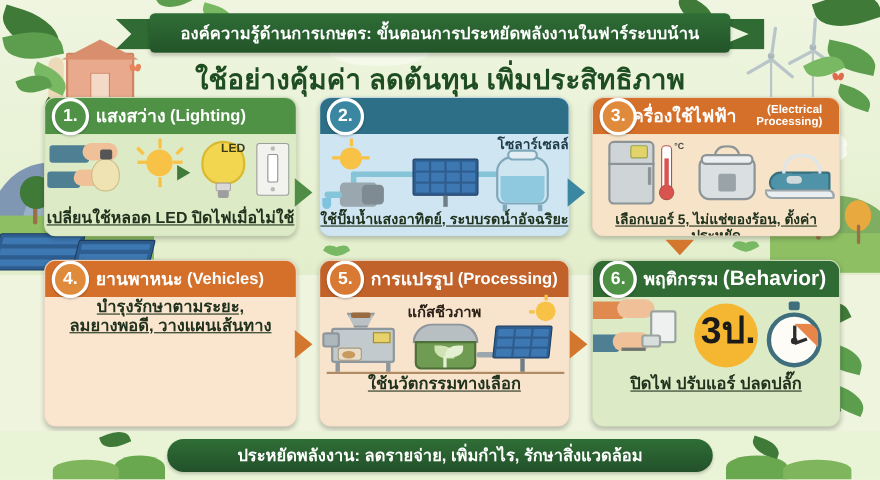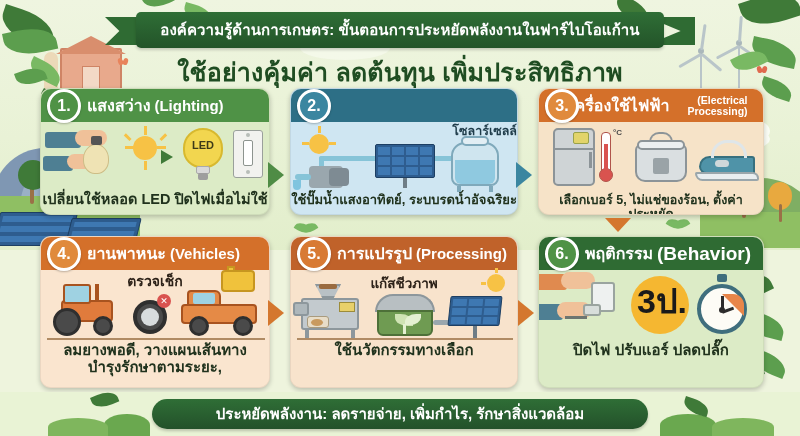--- a/index.html
+++ b/index.html
@@ -67,21 +67,21 @@
     display:flex; align-items:center; justify-content:center;
     color:#fff; font-weight:bold; font-size:16px; z-index:3;
     box-shadow:0 1px 2px rgba(0,0,0,.25); }
   .head-two { margin-left:46px; display:flex; align-items:center; gap:4px; }
   .head-two .th { color:#fff; font-weight:bold; font-size:16px; }
   .head-two .en { color:#fff; font-weight:bold; font-size:10.5px; line-height:1.02;
     text-align:right; }
 
   .card-body { position:relative; }
   .art { position:relative; width:100%; }
-  .caption { text-align:center; font-weight:bold; color:#20321d; line-height:1.12; }
+  .caption { text-align:center; font-weight:bold; color:#20321d; line-height:1.12;text-decoration:underline; }
 
   
   .arrow-r { position:absolute; width:0; height:0; border-top:13px solid transparent;
     border-bottom:13px solid transparent; z-index:5; }
   .arrow-d { position:absolute; width:0; height:0; border-left:13px solid transparent;
     border-right:13px solid transparent; z-index:5; }
 
   
   .sun { position:absolute; border-radius:50%; background:#f7c245; }
   .ray { position:absolute; background:#f7c245; transform-origin:50% 100%; }
@@ -228,21 +228,21 @@
     <div class="butterfly" style="left:742px;top:400px;">
       <span style="left:0;transform:rotate(-20deg);background:#e0796a;"></span>
         <span style="left:5px;transform:rotate(20deg);background:#e0796a;"></span>
     </div>
   </div>
 
   <div class="ribbon-wrap">
     <div class="ribbon-tail left"></div>
     <div class="ribbon-tail right"></div>
     <div class="ribbon">
-      <span class="ribbon-text">องค์ความรู้ด้านการเกษตร: ขั้นตอนการประหยัดพลังงานในฟาร์ไบโอแก้าน</span>
+      <span class="ribbon-text">องค์ความรู้ด้านการเกษตร: ขั้นตอนการประหยัดพลังงานในฟาร์ระบบน้าน</span>
     </div>
   </div>
   <div class="subtitle">ใช้อย่างคุ้มค่า ลดต้นทุน เพิ่มประสิทธิภาพ</div>
 
   <div class="arrow-r" style="left:268px;top:162px;border-left:16px solid #4f8c45;"></div>
   <div class="arrow-r" style="left:516px;top:162px;border-left:16px solid #3b86a0;"></div>
   <div class="arrow-d" style="left:605px;top:218px;border-top:14px solid #d4772e;"></div>
   <div class="arrow-r" style="left:268px;top:300px;border-left:16px solid #d4772e;"></div>
   <div class="arrow-r" style="left:518px;top:300px;border-left:16px solid #d4772e;"></div>
 
@@ -268,21 +268,21 @@
         <div class="ray" style="left:103px;top:4px;width:3px;height:9px;"></div>
         <div class="ray" style="left:103px;top:39px;width:3px;height:9px;"></div>
         <div class="ray" style="left:84px;top:24px;width:9px;height:3px;"></div>
         <div class="ray" style="left:116px;top:24px;width:9px;height:3px;"></div>
         <div class="ray" style="left:88px;top:10px;width:3px;height:8px;transform:rotate(-45deg);"></div>
         <div class="ray" style="left:118px;top:10px;width:3px;height:8px;transform:rotate(45deg);"></div>
 
         <div class="arrow-blk" style="left:120px;top:28px;"></div>
 
         <div class="bulb-glass" style="left:142px;top:6px;width:40px;height:40px;background:#f2d64f;border:2px solid #d8b92f;"></div>
-        <div style="position:absolute;left:142px;top:17px;width:40px;text-align:center;font-size:11px;font-weight:bold;color:#3d3a18;">LED</div>
+        <div style="position:absolute;left:142px;top:7px;width:40px;text-align:right;font-size:11px;font-weight:bold;color:#3d3a18;">LED</div>
         <div class="bulb-base" style="left:155px;top:44px;width:14px;height:8px;background:#d9d9d9;border:1px solid #aaa;"></div>
         <div class="bulb-base" style="left:157px;top:51px;width:10px;height:7px;background:#9e9e9e;"></div>
 
         <div class="switch-plate" style="left:192px;top:8px;width:30px;height:48px;"></div>
         <div style="position:absolute;left:202px;top:18px;width:10px;height:26px;background:#fff;border:1.5px solid #8d948f;border-radius:2px;"></div>
         <div style="position:absolute;left:205px;top:11px;width:4px;height:4px;border-radius:50%;background:#b8bdb8;"></div>
         <div style="position:absolute;left:205px;top:48px;width:4px;height:4px;border-radius:50%;background:#b8bdb8;"></div>
       </div>
       <div class="caption" style="font-size:14.5px;padding-top:3px;">
         <div>เปลี่ยนใช้หลอด LED ปิดไฟเมื่อไม่ใช้</div>
@@ -378,47 +378,23 @@
 
   <div class="card" style="left:40px;top:236px;width:230px;height:152px;background:#fae5cf;">
     <div class="card-head" style="background:#d4702a;">
       <div class="badge" style="background:#e08a3c;">4.</div>
       <div class="head-two">
         <span class="th">ยานพาหนะ</span>
         <span class="en" style="font-size:15px;">(Vehicles)</span>
       </div>
     </div>
     <div class="card-body" style="height:119px;background:#fae5cf;">
-      <div class="art" style="height:70px;">
-        <div style="position:absolute;left:0;top:0px;width:100%;text-align:center;font-size:14px;font-weight:bold;color:#2c2118;">ตรวจเช็ก</div>
-
-        <div class="tractor-body" style="left:20px;top:30px;width:52px;height:22px;"></div>
-        <div style="position:absolute;left:22px;top:14px;width:28px;height:20px;background:#9fd2e2;border:2px solid #a8531f;border-radius:3px;"></div>
-        <div style="position:absolute;left:54px;top:14px;width:4px;height:18px;background:#a8531f;"></div>
-        <div class="wheel" style="left:12px;top:38px;width:28px;height:28px;"></div>
-        <div class="wheel" style="left:52px;top:46px;width:20px;height:20px;"></div>
-
-        <div style="position:absolute;left:92px;top:30px;width:34px;height:34px;border-radius:50%;background:#4a4a4a;border:4px solid #2f2f2f;"></div>
-        <div style="position:absolute;left:100px;top:38px;width:18px;height:18px;border-radius:50%;background:#d8dcde;"></div>
-        <div style="position:absolute;left:116px;top:24px;width:14px;height:14px;border-radius:50%;background:#d9534f;color:#fff;font-size:9px;font-weight:bold;display:flex;align-items:center;justify-content:center;">✕</div>
-
-        <div class="truck-body" style="left:140px;top:34px;width:76px;height:20px;border-radius:4px;"></div>
-        <div style="position:absolute;left:146px;top:20px;width:34px;height:16px;background:#e58a46;border:2px solid #a8531f;border-radius:4px 6px 0 0;"></div>
-        <div style="position:absolute;left:152px;top:23px;width:22px;height:11px;background:#9fd2e2;border-radius:2px;"></div>
-        <div class="wheel" style="left:148px;top:46px;width:20px;height:20px;"></div>
-        <div class="wheel" style="left:192px;top:46px;width:20px;height:20px;"></div>
-
-        <div style="position:absolute;left:180px;top:0px;width:34px;height:22px;background:#f0c23c;border:2px solid #c79620;border-radius:4px;"></div>
-        <div style="position:absolute;left:186px;top:-4px;width:8px;height:6px;background:#f0c23c;border:2px solid #c79620;"></div>
-
-        <div style="position:absolute;left:6px;top:68px;width:218px;height:1.5px;background:#b08b64;"></div>
-      </div>
       <div class="caption" style="font-size:15px;padding-top:2px;">
+        <div>บำรุงรักษาตามระยะ,</div>
         <div>ลมยางพอดี, วางแผนเส้นทาง</div>
-        <div>บำรุงรักษาตามระยะ,</div>
       </div>
     </div>
   </div>
 
   <div class="card" style="left:290px;top:236px;width:228px;height:152px;background:#f8e3cc;">
     <div class="card-head" style="background:#c0622a;">
       <div class="badge" style="background:#d87a34;">5.</div>
       <div class="head-two">
         <span class="th">การแปรรูป</span>
         <span class="en" style="font-size:15px;">(Processing)</span>

